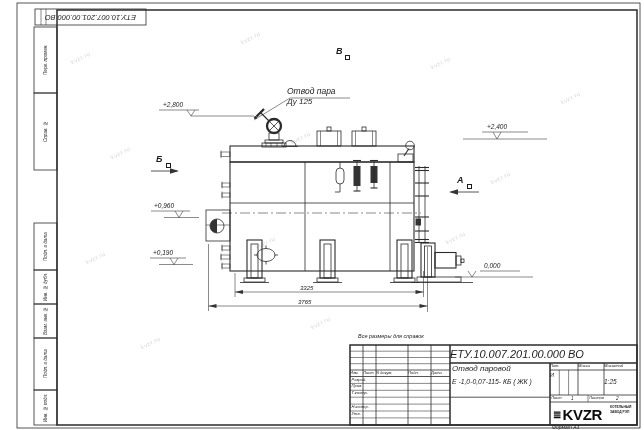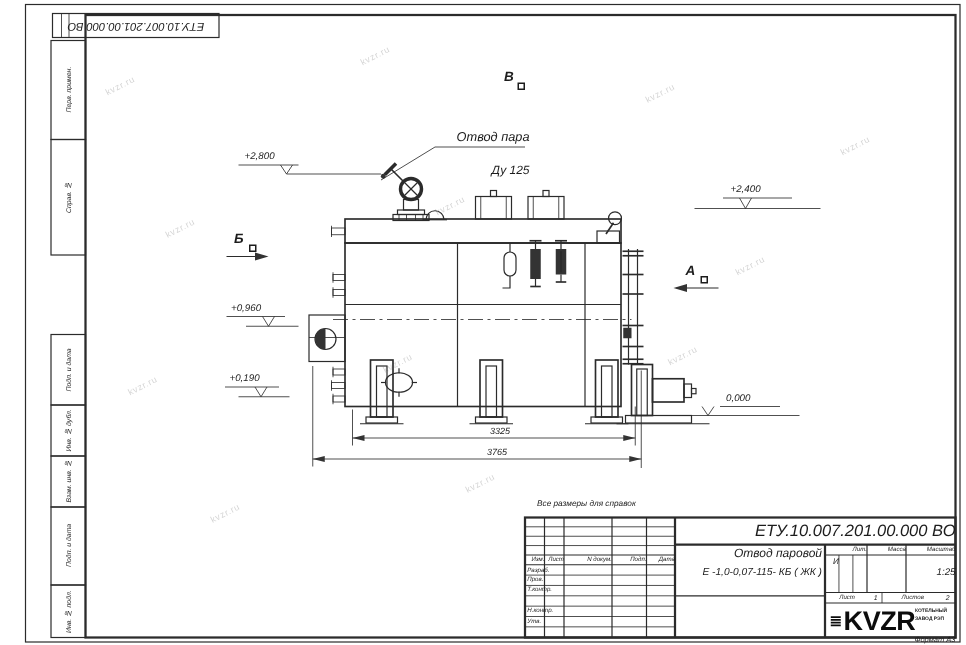--- a/index.html
+++ b/index.html
@@ -4,21 +4,21 @@
 <style>
   html,body { margin:0; padding:0; background:#ffffff; }
   #sheet { position:relative; width:644px; height:430px; background:#ffffff;
            font-family:"Liberation Sans", sans-serif; overflow:hidden; }
   #linework { position:absolute; left:0; top:0; z-index:1; }
   svg line, svg rect, svg path, svg ellipse, svg circle, svg polyline { stroke:#2b2b2b; fill:none; }
   .s05{stroke-width:.55} .s07{stroke-width:.8} .s1{stroke-width:1.1} .s14{stroke-width:1.5} .s22{stroke-width:2.3}
   .f  { fill:#333; stroke:none; }
   .fw { fill:#fff; stroke:none; }
   .t { position:absolute; z-index:3; font-style:italic; color:#1c1c1c; white-space:nowrap; line-height:1.1; }
-  .c { text-align:right; }
+  .c { text-align:left; }
   .vlabel { position:absolute; z-index:3; display:flex; align-items:center; justify-content:center;
             writing-mode:vertical-rl; transform:rotate(180deg); font-style:italic;
             font-size:4.6px; color:#2a2a2a; }
   .wm { position:absolute; z-index:0; color:rgba(125,125,125,.32); font-size:6px;
         transform:rotate(-27deg); letter-spacing:.5px; font-style:normal; }
   .minibox { position:absolute; z-index:3; width:3px; height:3px; border:.8px solid #1c1c1c; }
   .rot180 { transform:rotate(180deg); display:flex; align-items:center; justify-content:center; }
   .logo { position:absolute; z-index:3; display:flex; align-items:center; gap:1px;
           color:#0c0c0c; font-weight:bold; }
 </style>
@@ -277,21 +277,21 @@
 
   <span class="vlabel" style="left:34px;top:27px;width:23px;height:66px">Перв. примен.</span>
   <span class="vlabel" style="left:34px;top:93px;width:23px;height:77px">Справ. №</span>
   <span class="vlabel" style="left:34px;top:223px;width:23px;height:47px">Подп. и дата</span>
   <span class="vlabel" style="left:34px;top:270px;width:23px;height:34px">Инв. № дубл.</span>
   <span class="vlabel" style="left:34px;top:304px;width:23px;height:34px">Взам. инв. №</span>
   <span class="vlabel" style="left:34px;top:338px;width:23px;height:52px">Подп. и дата</span>
   <span class="vlabel" style="left:34px;top:390px;width:23px;height:35px">Инв. № подл.</span>
 
   <span class="t c" style="left:287px;top:87px;width:66px;font-size:8.5px">Отвод пара</span>
-  <span class="t c" style="left:287px;top:110px;width:66px;font-size:8px">Ду 125</span>
+  <span class="t c" style="left:287px;top:98px;width:66px;font-size:8px">Ду 125</span>
 
   <span class="t" style="left:336px;top:47px;font-size:9px;font-weight:bold">В</span>
   <span class="minibox" style="left:345px;top:55px"></span>
   <span class="t" style="left:156px;top:155px;font-size:9px;font-weight:bold">Б</span>
   <span class="minibox" style="left:166px;top:163px"></span>
   <span class="t" style="left:457px;top:176px;font-size:9px;font-weight:bold">А</span>
   <span class="minibox" style="left:467px;top:184px"></span>
 
   <span class="t" style="left:163px;top:101px;font-size:6.5px">+2,800</span>
   <span class="t" style="left:487px;top:123px;font-size:6.5px">+2,400</span>
@@ -326,20 +326,20 @@
   <span class="t c" style="left:550px;top:372px;width:9.3px;font-size:5.5px">И</span>
   <span class="t c" style="left:604px;top:378px;width:33px;font-size:6.5px">1:25</span>
 
   <span class="t c" style="left:551px;top:396px;width:19px;font-size:4.1px">Лист</span>
   <span class="t c" style="left:571px;top:395.5px;width:14px;font-size:4.6px">1</span>
   <span class="t c" style="left:589px;top:396px;width:27px;font-size:4.1px">Листов</span>
   <span class="t c" style="left:616px;top:395.5px;width:17px;font-size:4.6px">2</span>
 
   <span class="logo" style="left:553px;top:405px;height:18px">
       <span style="font-size:10px">≣</span>
-      <span style="font-size:18px;letter-spacing:-.3px">KVZR</span>
+      <span style="font-size:15px;letter-spacing:-.3px">KVZR</span>
     </span>
   <span class="t" style="left:610px;top:406px;font-size:3.3px;font-style:normal;font-weight:bold">КОТЕЛЬНЫЙ</span>
   <span class="t" style="left:610px;top:411px;font-size:3.3px;font-style:normal;font-weight:bold">ЗАВОД РЭП</span>
 
   <span class="t c" style="left:552px;top:425px;width:85px;font-size:5px">Формат А3</span>
 
 </div>
 
 </body></html>

